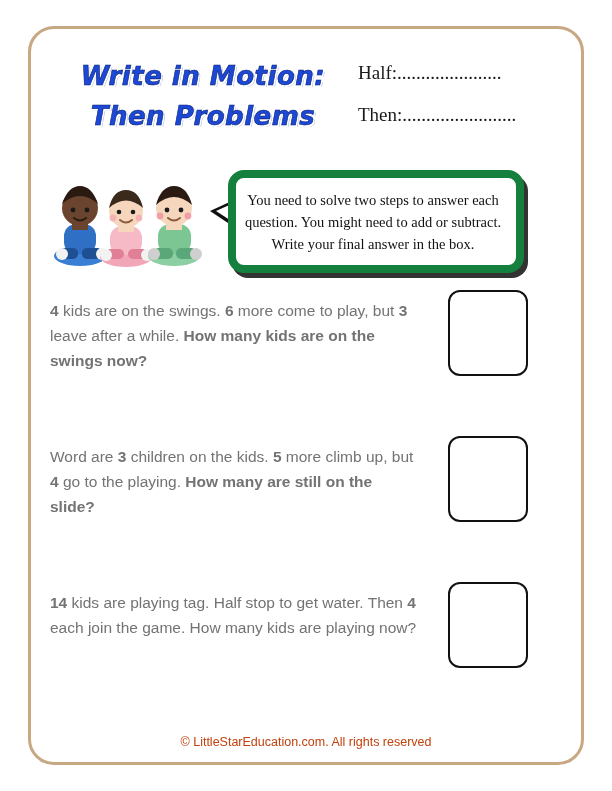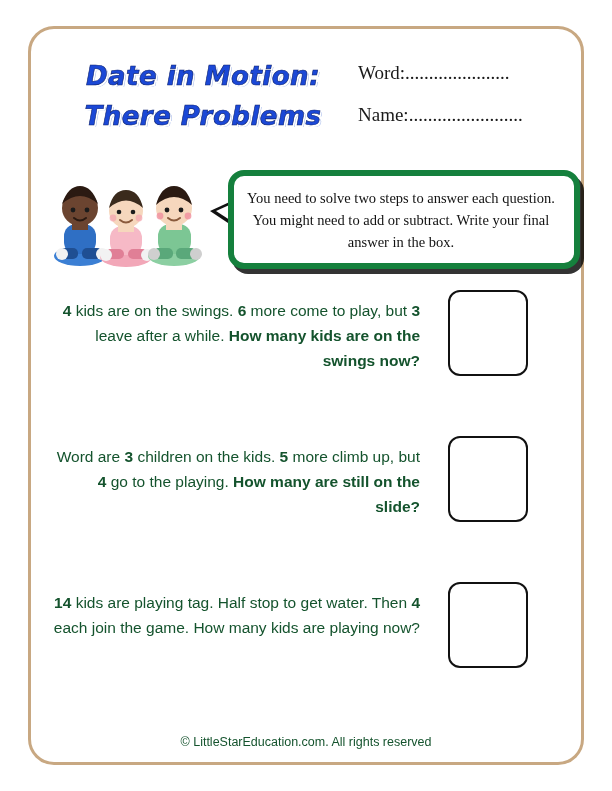--- a/index.html
+++ b/index.html
@@ -93,24 +93,24 @@
     left: 8px;
     top: 8px;
     width: 170px;
     height: 108px;
   }
 
   .bubble {
     position: absolute;
     left: 188px;
     top: 14px;
-    width: 352px;
+    width: 296px;
     min-height: 86px;
     background: #ffffff;
-    border: 6px solid #15803d;
+    border: 8px solid #15803d;
     border-radius: 16px;
     box-shadow: 4px 5px 0 rgba(0,0,0,0.80);
     box-sizing: border-box;
     padding: 12px 14px 10px 8px;
   }
   .bubble-text {
     font-family: "Liberation Serif", serif;
     font-size: 14.5px;
     line-height: 1.5;
     color: #111111;
@@ -147,25 +147,25 @@
   .problem {
     position: relative;
     height: 134px;
     margin-bottom: 12px;
   }
   .problem-text {
     position: absolute;
     left: 10px;
     top: 8px;
     width: 370px;
-    text-align: right;
+    text-align: left;
     font-family: "Liberation Sans", sans-serif;
     font-size: 15.5px;
     line-height: 1.62;
-    color: #14532d;
+    color: #737373;
   }
   .problem-text b { font-weight: bold; }
   .question {
     font-weight: bold;
   }
   .answer-box {
     position: absolute;
     left: 408px;
     top: 0px;
     width: 80px;
@@ -178,39 +178,39 @@
 
   
   .footer {
     position: absolute;
     left: 0;
     bottom: 4px;
     width: 532px;
     text-align: center;
     font-family: "Liberation Sans", sans-serif;
     font-size: 12.5px;
-    color: #14532d;
+    color: #c2410c;
   }
 </style>
 </head>
 <body>
 
 <div class="page">
   <div class="border-frame"></div>
 
   <div class="inner-area">
 
     <div class="header">
       <div class="title-block">
-        <div class="title-line">Date in Motion:</div>
-        <div class="title-line">There Problems</div>
+        <div class="title-line">Write in Motion:</div>
+        <div class="title-line">Then Problems</div>
       </div>
       <div class="name-date">
-        <div>Word:......................</div>
-        <div>Name:........................</div>
+        <div>Half:......................</div>
+        <div>Then:........................</div>
       </div>
     </div>
 
     <div class="instruction-row">
 
       <div class="kids-art">
         <svg viewBox="0 0 170 108" width="170" height="108" xmlns="http://www.w3.org/2000/svg">
 
           <g>
             <ellipse cx="32" cy="92" rx="26" ry="10" fill="#3b7fd4"></ellipse>

